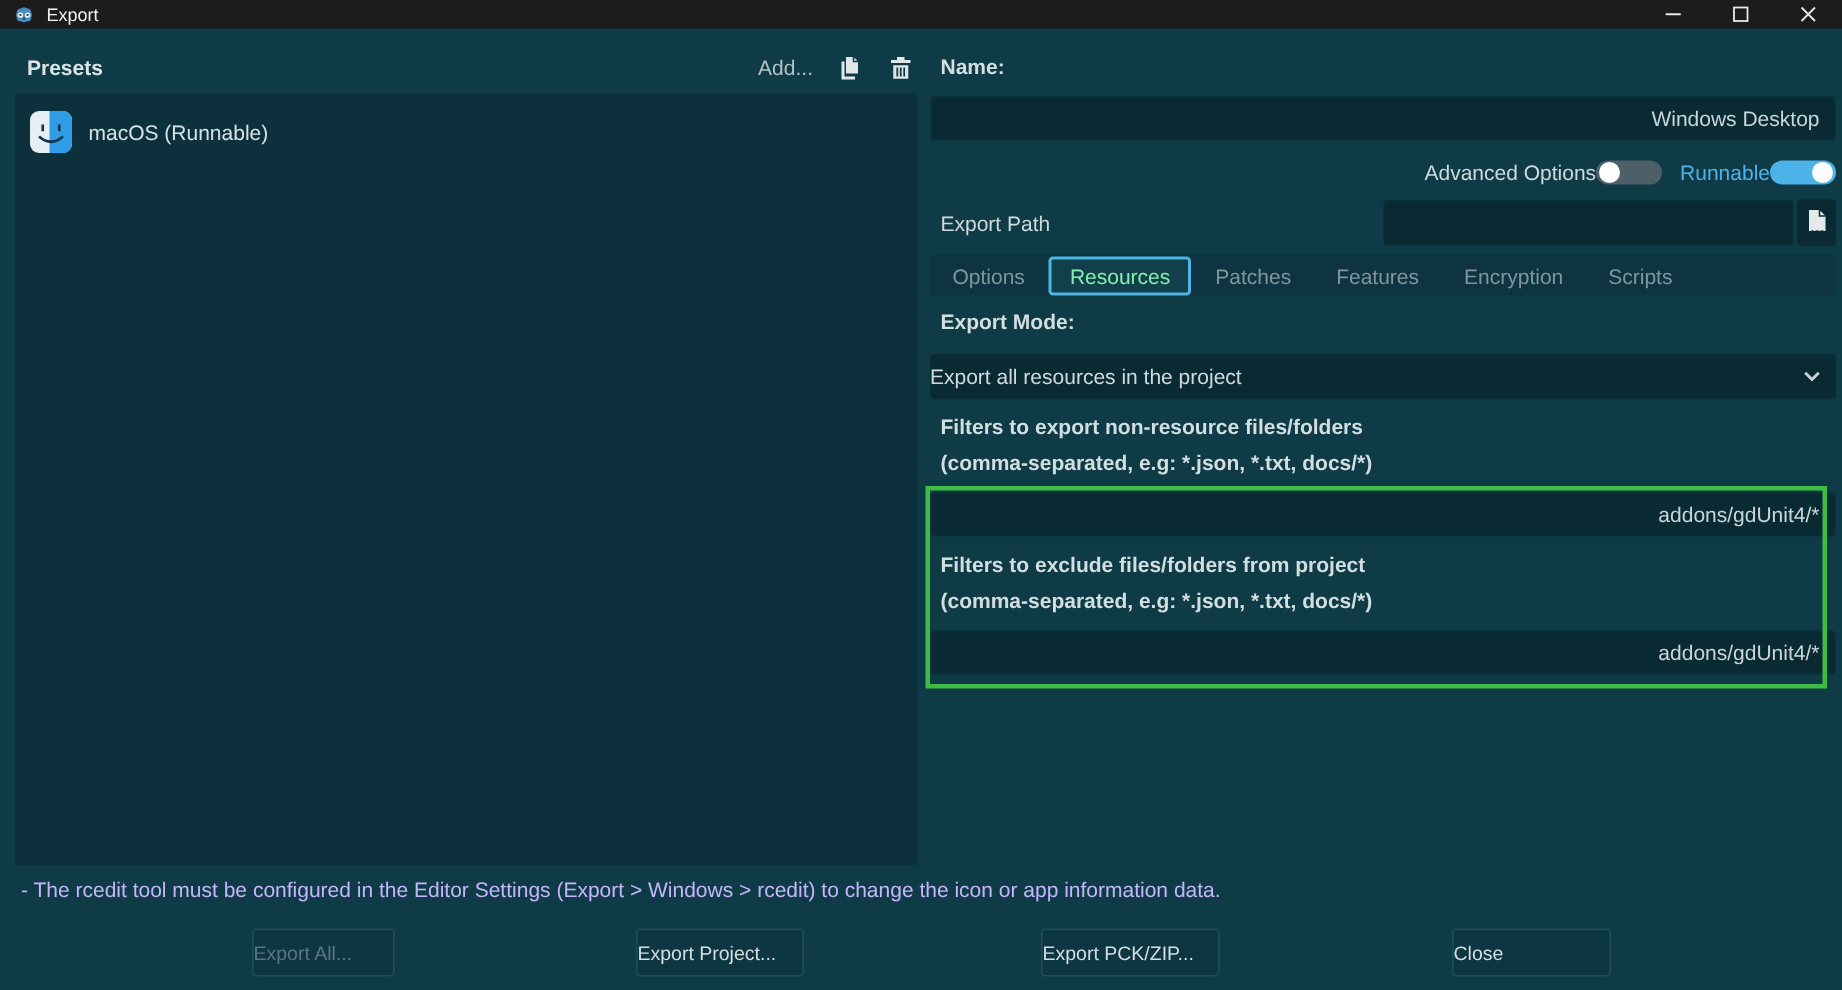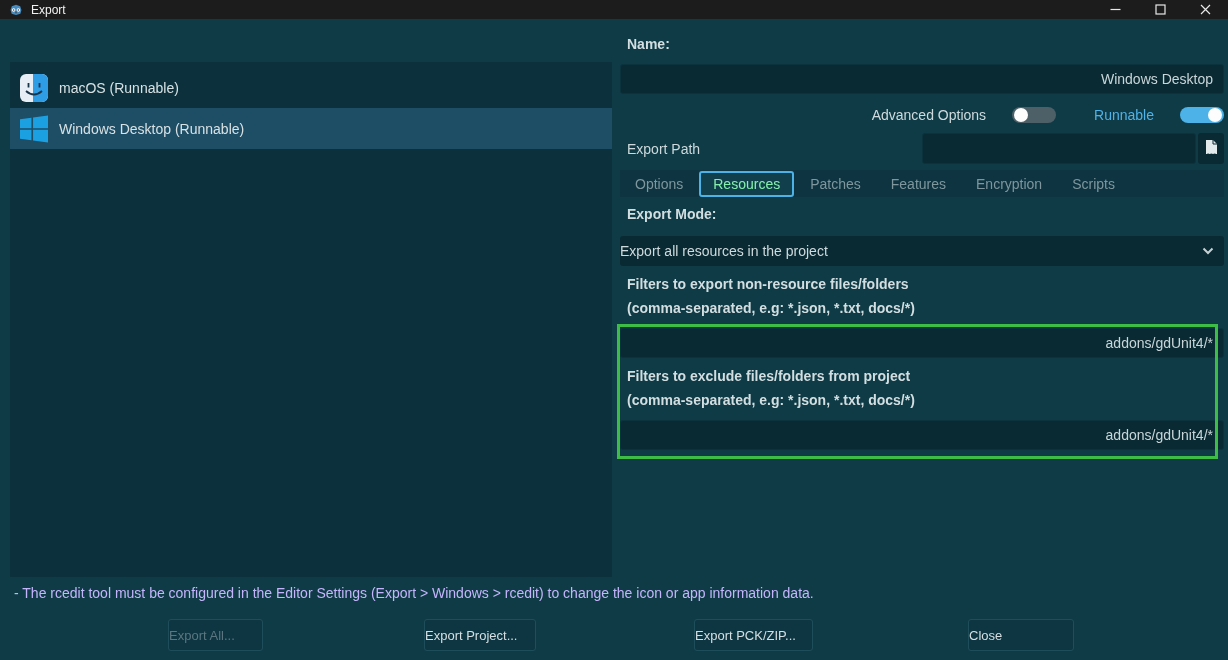--- a/index.html
+++ b/index.html
@@ -52,21 +52,21 @@
   .text-input {
     position: absolute; left: 620px; width: 604px; height: 30px;
     background: #092a33; border: 1px solid #0a333d; border-radius: 3px;
     color: #c9d6d9; font-size: 14px; padding: 0 10px;
     font-family: "Liberation Sans", "DejaVu Sans", sans-serif; outline: none; text-align: right;
   }
   .name-input { top: 64px; }
 
   .toggles-row {
     position: absolute; top: 103px; left: 620px; width: 604px; height: 23px;
-    display: flex; align-items: center; justify-content: flex-end; gap: 26px;
+    display: flex; align-items: center; justify-content: flex-end; gap: 0;
   }
   .adv-label { color: #cfdade; font-size: 14px; }
   .runnable-label { color: #4fb2e8; font-size: 14px; margin-left: 12px; }
   .toggle { width: 44px; height: 16px; border-radius: 8px; position: relative; cursor: pointer; }
   .toggle.off { background: #4e6067; }
   .toggle.on { background: #4cb2e8; }
   .toggle .knob { position: absolute; top: 1px; width: 14px; height: 14px; border-radius: 50%; background: #fdfdfd; }
   .toggle.off .knob { left: 2px; }
   .toggle.on .knob { right: 2px; }
 
@@ -154,44 +154,56 @@
           </svg>
       </div>
       <div class="win-btn">
         <svg width="11" height="11" viewBox="0 0 11 11">
             <path d="M1 1 L10 10 M10 1 L1 10" stroke="#e8e8e8" stroke-width="1.2" fill="none"></path>
           </svg>
       </div>
     </div>
   </div>
 
+  <div class="presets-header">
+    <span class="presets-title">Presets</span>
+    <span class="presets-actions">
+      <span class="add-link">Add...</span>
+      <span class="icon-btn">
+        <svg width="17" height="17" viewBox="0 0 17 17">
+          <path d="M6 1 h5 l3 3 v8 h-8 z" fill="#dfe7e9"></path>
+          <path d="M11 1 v3 h3" fill="none" stroke="#0f3b46" stroke-width="1"></path>
+          <path d="M3 4 h2 v10 h7 v2 h-9 z" fill="#dfe7e9"></path>
+        </svg>
+      </span>
+      <span class="icon-btn">
+        <svg width="17" height="17" viewBox="0 0 17 17">
+          <rect x="2" y="3" width="13" height="2" fill="#dfe7e9"></rect>
+          <rect x="6" y="1" width="5" height="2" fill="#dfe7e9"></rect>
+          <path d="M3.5 6.5 h10 v9 h-10 z" fill="#dfe7e9"></path>
+          <line x1="6.2" y1="8" x2="6.2" y2="14" stroke="#0f3b46" stroke-width="1.2"></line>
+          <line x1="8.5" y1="8" x2="8.5" y2="14" stroke="#0f3b46" stroke-width="1.2"></line>
+          <line x1="10.8" y1="8" x2="10.8" y2="14" stroke="#0f3b46" stroke-width="1.2"></line>
+        </svg>
+      </span>
+    </span>
+  </div>
 
   <div class="preset-list">
     <div class="preset-row">
       <span class="preset-icon">
         <svg width="28" height="28" viewBox="0 0 28 28">
           <rect width="28" height="28" rx="6" fill="#e7eef5"></rect>
           <path d="M13 0 h9 a6 6 0 0 1 6 6 v16 a6 6 0 0 1 -6 6 h-9 z" fill="#2f9de6"></path>
           <line x1="8.5" y1="9" x2="8.5" y2="13.5" stroke="#16344a" stroke-width="1.8"></line>
           <line x1="19.5" y1="9" x2="19.5" y2="13.5" stroke="#16344a" stroke-width="1.8"></line>
           <path d="M6 17 Q14 24 22 17" fill="none" stroke="#16344a" stroke-width="1.8"></path>
         </svg>
       </span>
       <span class="preset-label">macOS (Runnable)</span>
-    </div>
-    <div class="preset-row selected">
-      <span class="preset-icon">
-        <svg width="28" height="28" viewBox="0 0 24 24">
-          <path fill="#1ba1e2" d="M0 3.6 L9.8 2.3 V11.3 H0 Z"></path>
-          <path fill="#1ba1e2" d="M11.2 2.1 L24 0.4 V11.3 H11.2 Z"></path>
-          <path fill="#1ba1e2" d="M0 12.7 H9.8 V21.7 L0 20.4 Z"></path>
-          <path fill="#1ba1e2" d="M11.2 12.7 H24 V23.6 L11.2 21.9 Z"></path>
-        </svg>
-      </span>
-      <span class="preset-label">Windows Desktop (Runnable)</span>
     </div>
   </div>
 
   <div class="right-label name-label">Name:</div>
   <input class="text-input name-input" type="text" value="Windows Desktop" style="">
 
   <div class="toggles-row">
     <span class="adv-label">Advanced Options</span>
     <span class="toggle off">
         <span class="knob"></span>

